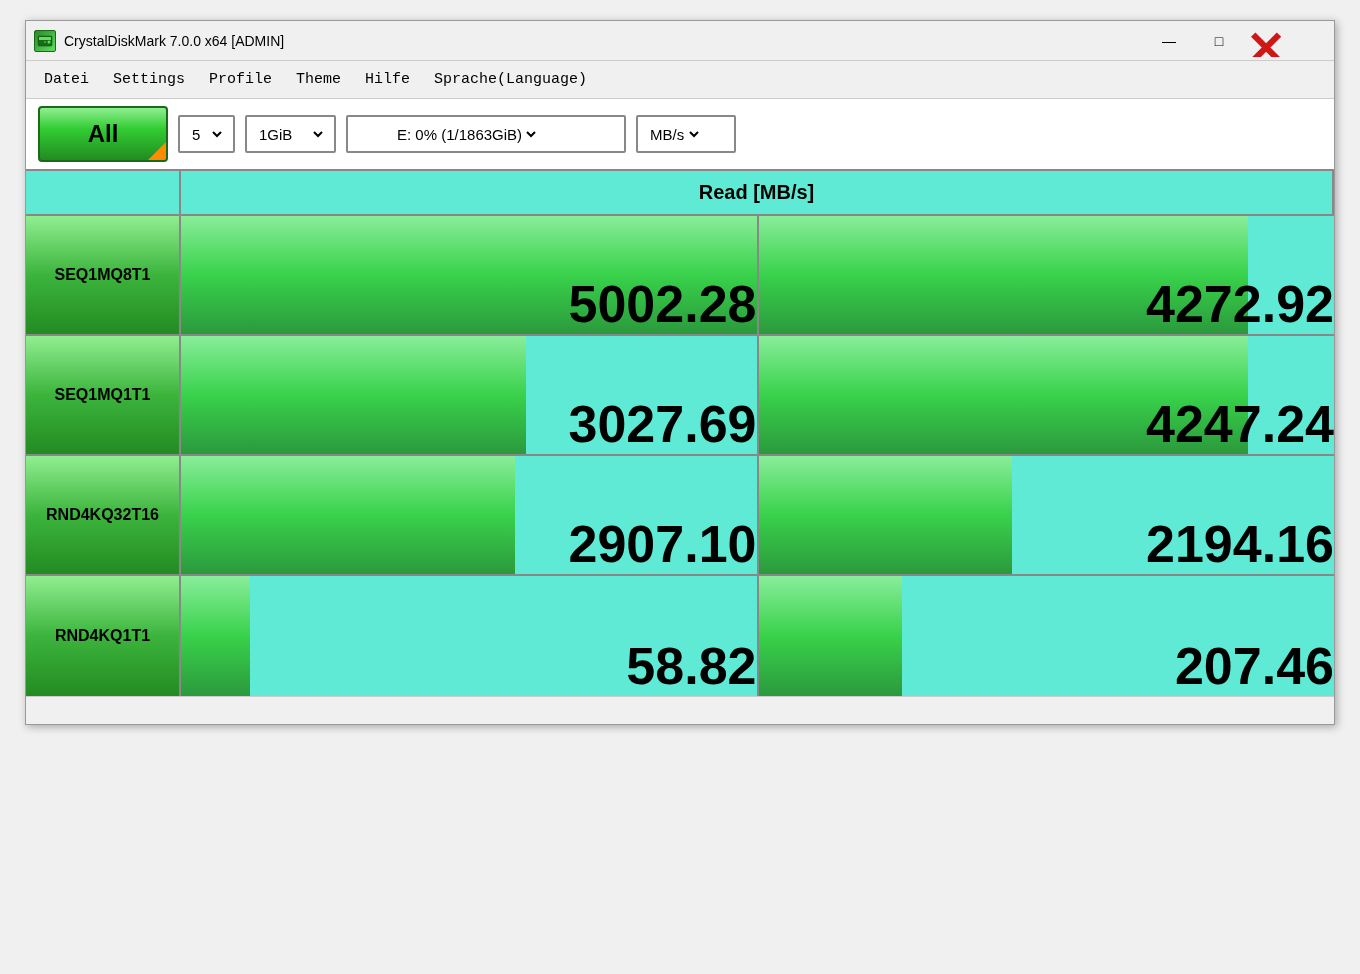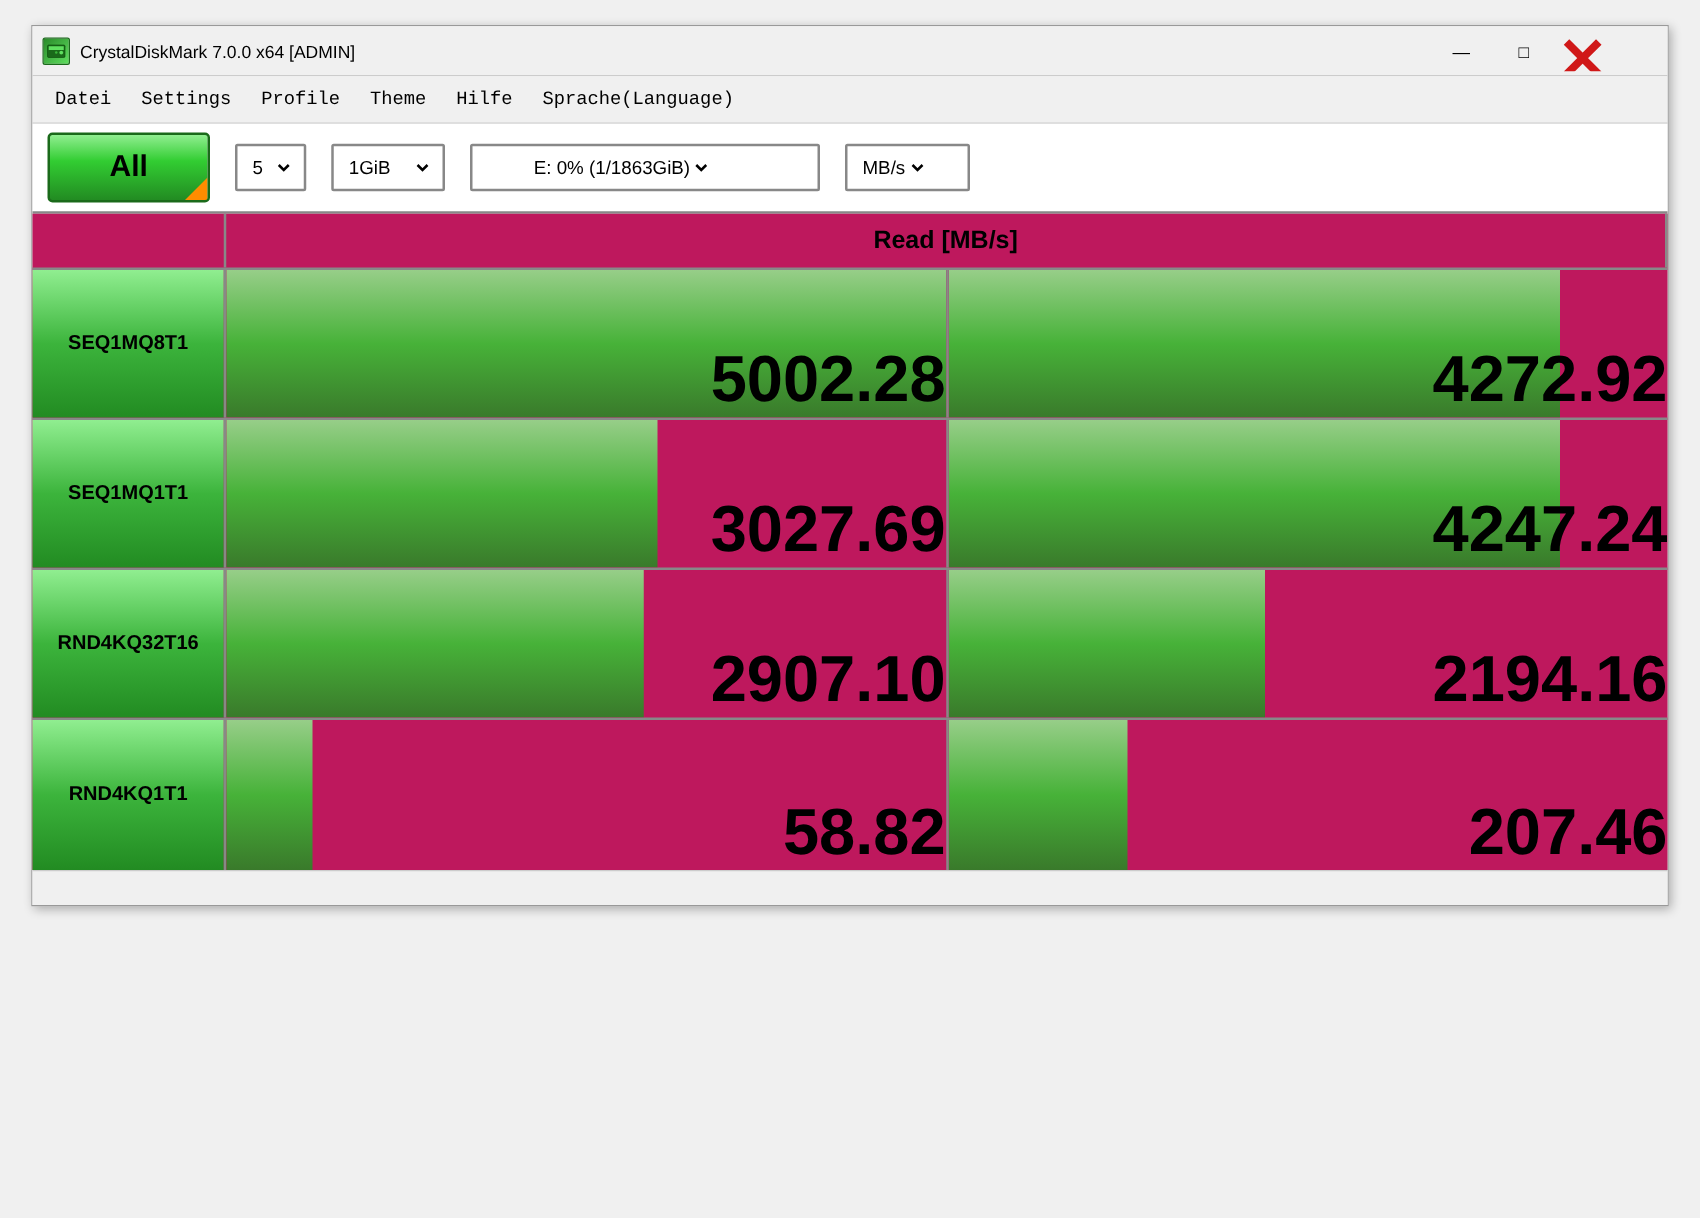--- a/index.html
+++ b/index.html
@@ -94,21 +94,21 @@
       color: #000;
     }
 
     
     .toolbar {
       background: #fff;
       border-bottom: 2px solid #888;
       display: flex;
       align-items: center;
       padding: 8px 12px;
-      gap: 20px;
+      gap: 10px;
       height: 72px;
     }
 
     .btn-all {
       background: linear-gradient(180deg, #90ee90 0%, #32cd32 40%, #228b22 100%);
       border: 2px solid #1a6a1a;
       border-radius: 4px;
       width: 130px;
       height: 56px;
       font-size: 24px;
@@ -153,21 +153,21 @@
     .drive-select {
       min-width: 280px;
       padding-left: 45px;
     }
     .unit-select {
       min-width: 100px;
     }
 
     
     .content {
-      background: #be185d;
+      background: #5eead4;
       padding: 0;
     }
 
     
     .header-row {
       display: flex;
       border-bottom: 2px solid #888;
     }
     .header-label {
       width: 155px;

